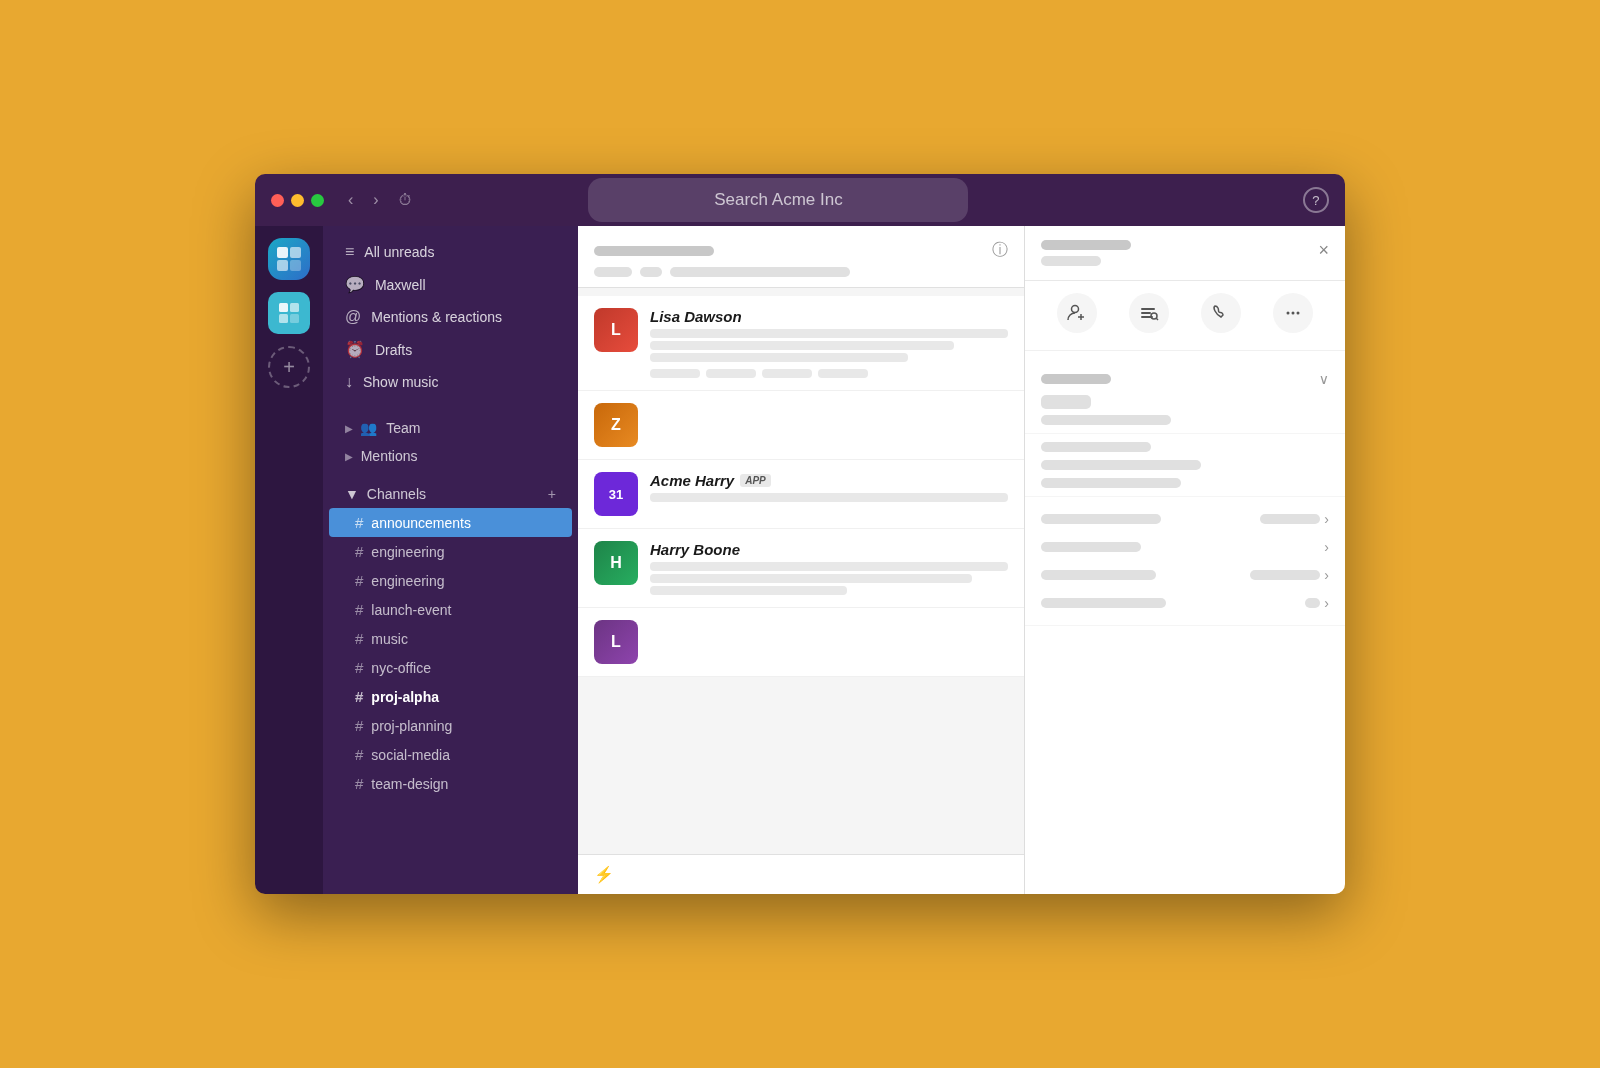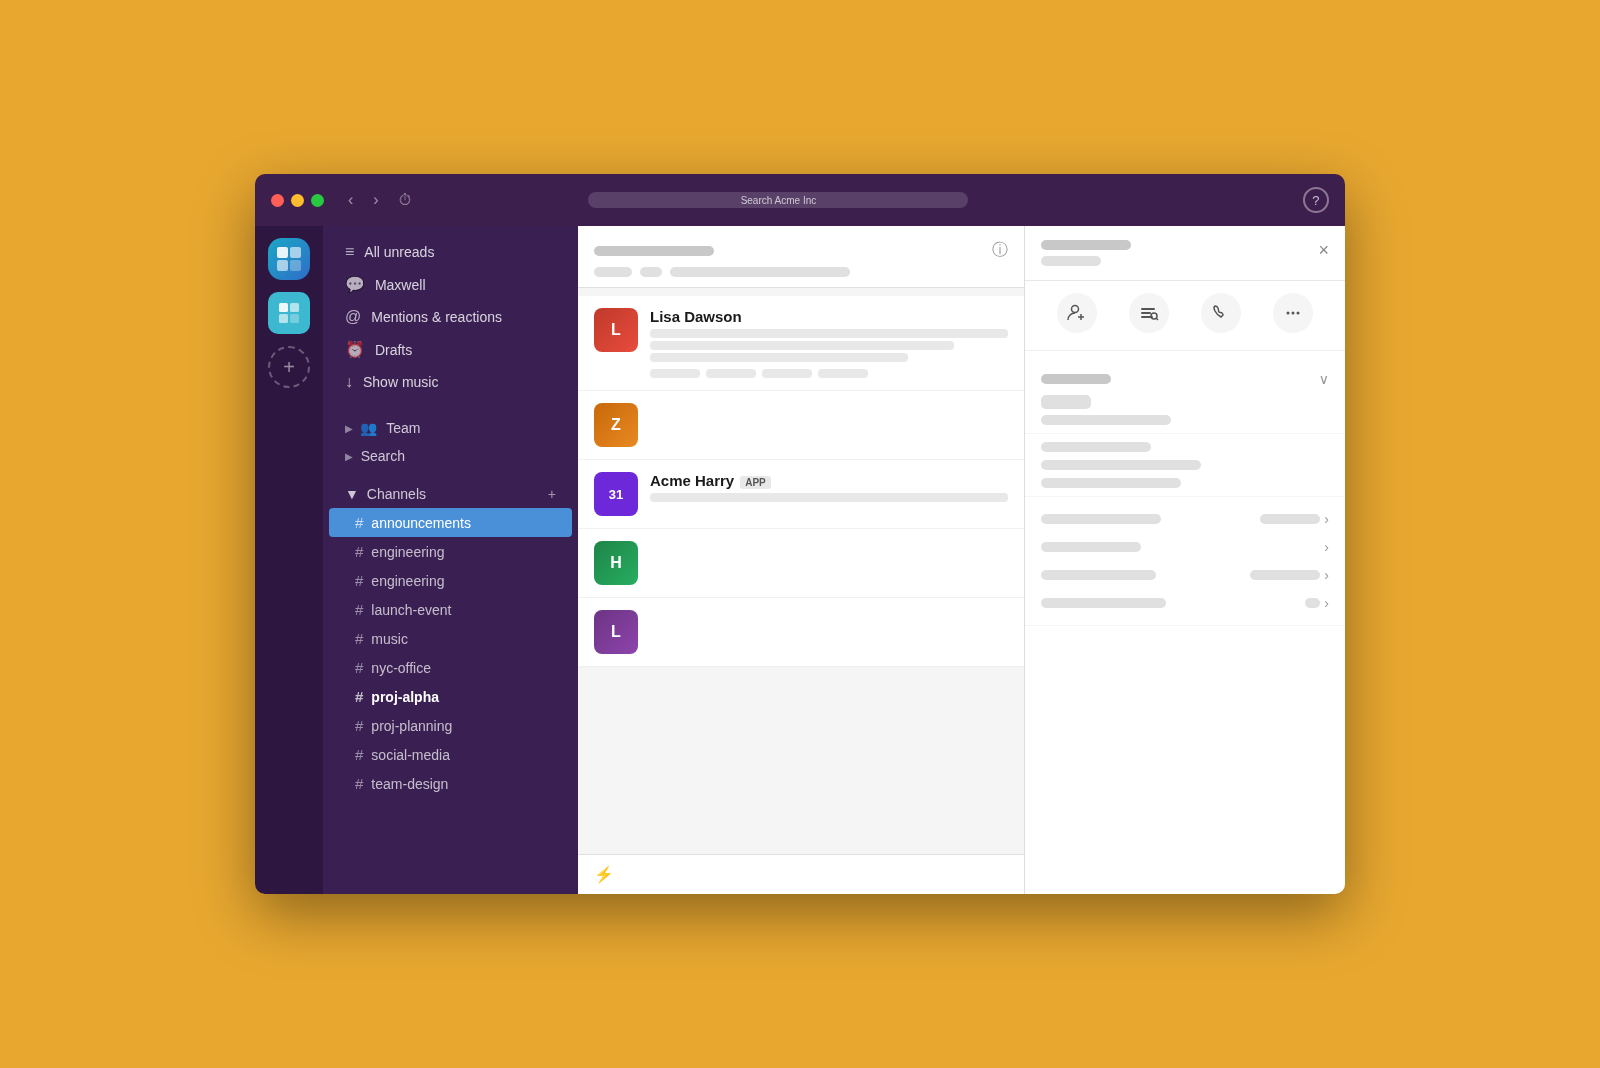--- a/index.html
+++ b/index.html
@@ -50,26 +50,26 @@
       cursor: pointer;
       font-size: 16px;
       padding: 4px;
     }
     .search-bar {
       flex: 1;
       max-width: 380px;
       margin: 0 auto;
       background: rgba(255,255,255,0.15);
       border-radius: 14px;
-      height: 16px;
+      height: 44px;
       display: flex;
       align-items: center;
       justify-content: center;
       color: rgba(255,255,255,0.7);
-      font-size: 10px;
+      font-size: 17px;
       cursor: text;
     }
     .help-btn {
       margin-left: auto;
       background: none;
       border: 2px solid rgba(255,255,255,0.4);
       border-radius: 50%;
       width: 26px;
       height: 26px;
       color: rgba(255,255,255,0.7);
@@ -290,22 +290,23 @@
       background: white;
       border-bottom: 1px solid #f0f0f0;
     }
     .conv-content { flex: 1; }
     .conv-name {
       font-size: 15px;
       font-weight: 700;
       color: #1a1a1a;
       margin-bottom: 4px;
       display: flex;
-      align-items: flex-end;
+      align-items: center;
       gap: 6px;
+      font-style: italic;
     }
     .app-badge {
       background: #E8E8E8;
       color: #555;
       font-size: 10px;
       padding: 1px 5px;
       border-radius: 3px;
       font-weight: 600;
     }
     .conv-preview {
@@ -501,21 +502,21 @@
       </div>
 
       <div class="section-group">
         <div class="section-item">
           <span class="arrow">▶</span>
           <span>👥</span>
           <span>Team</span>
         </div>
         <div class="section-item">
           <span class="arrow">▶</span>
-          <span>Search</span>
+          <span>Mentions</span>
         </div>
       </div>
 
       <div class="channel-section">
         <div class="channel-header">
           <div class="channel-header-left">
             <span>▼</span>
             <span>Channels</span>
           </div>
           <span style="opacity:0.7;">+</span>
@@ -616,20 +617,30 @@
               <div class="thread-indicator">
                 <span class="skeleton-text" style="width:82%;"></span>
                 <span class="skeleton-text" style="width:60%;margin-top:3px;"></span>
               </div>
             </div>
           </div>
         </div>
 
         <div class="conversation-item">
           <div class="av-placeholder" style="background: linear-gradient(135deg,#1e8449,#27ae60);">H</div>
+          <div class="conv-content">
+            <div class="conv-name">
+              <span>Harry Boone</span>
+            </div>
+            <div class="conv-preview">
+              <span class="skeleton-text" style="width:100%;"></span>
+              <span class="skeleton-text" style="width:90%;"></span>
+              <span class="skeleton-text" style="width:55%;"></span>
+            </div>
+          </div>
         </div>
 
         <div class="conversation-item">
           <div class="av-placeholder" style="background: linear-gradient(135deg,#6c3483,#8e44ad);">L</div>
         </div>
 
       </div>
 
       <div class="middle-footer">
         <span class="bolt-icon">⚡</span>

